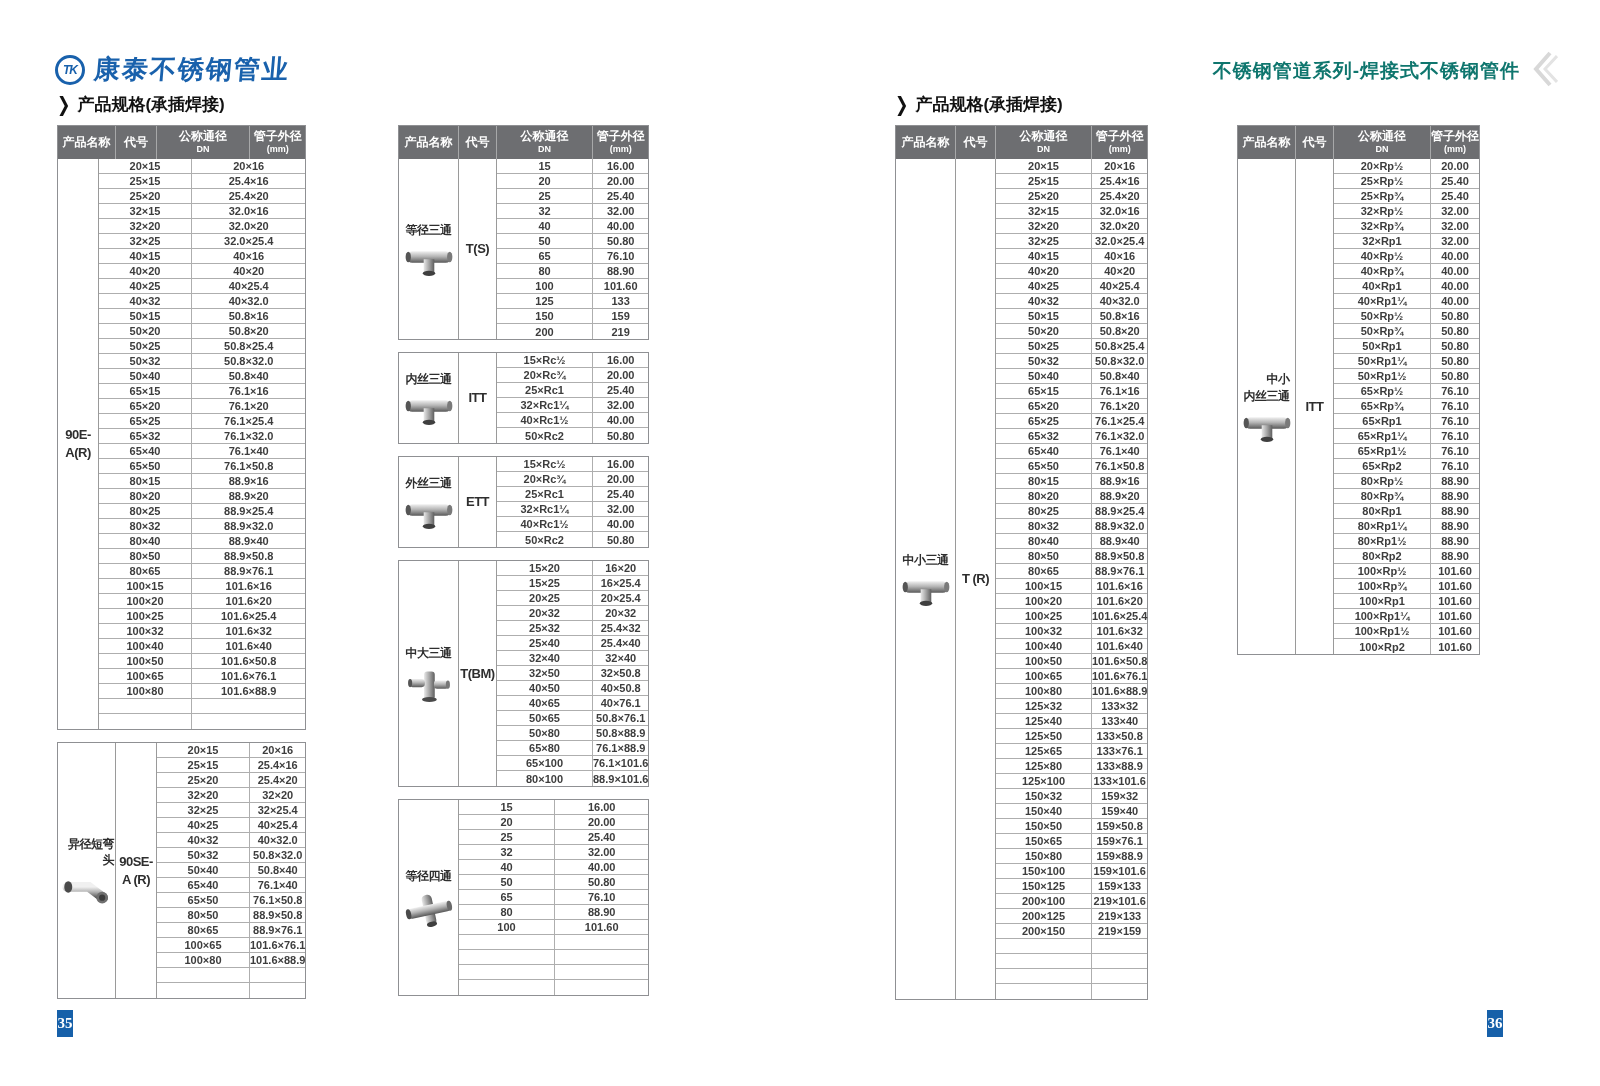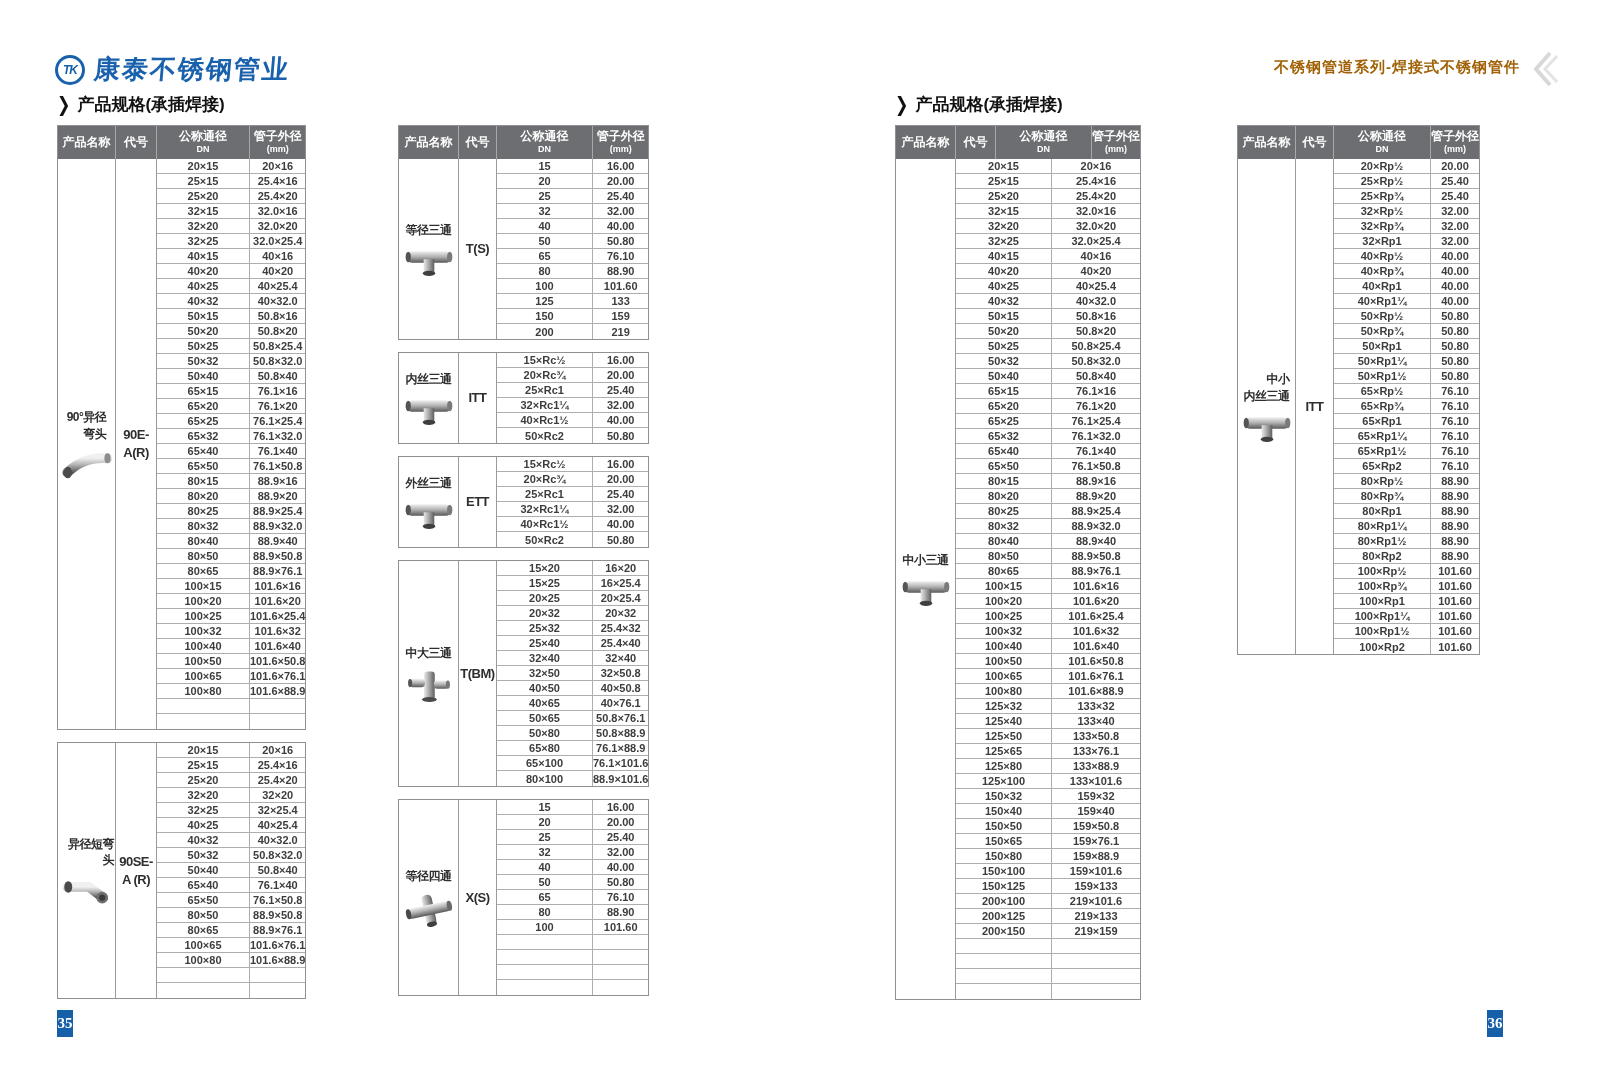--- a/index.html
+++ b/index.html
@@ -4,21 +4,21 @@
 <style>
   * { box-sizing: border-box; margin: 0; padding: 0; }
   html,body { background:#e8e8e8; }
   body { font-family: "Liberation Sans", "DejaVu Sans", sans-serif; }
   .canvas { position:relative; width:1600px; height:1086px; background:#ffffff; overflow:hidden;padding-left:36px; }
 
   
   .logo { position:absolute; left:55px; top:52px; display:flex; align-items:center; gap:9px; }
   .logo-mark { width:30px; height:30px; border:3px solid #1961ac; border-radius:50%; display:flex; align-items:center; justify-content:center; color:#1961ac; font-weight:bold; font-style:italic; font-size:12px; letter-spacing:-1px; }
   .logo-text { color:#1961ac; font-weight:bold; font-size:26px; letter-spacing:2px; transform:skewX(-5deg); }
-  .hdr-right { position:absolute; right:80px; top:58px; font-size:15px; font-weight:bold; color:#a16207; letter-spacing:1px; }
+  .hdr-right { position:absolute; right:80px; top:58px; font-size:19px; font-weight:bold; color:#0f766e; letter-spacing:1px; }
   .hdr-chev { position:absolute; right:42px; top:50px; }
   .sect { position:absolute; top:93px; display:flex; align-items:center; gap:7px; font-size:17px; font-weight:bold; color:#111; }
   .sect .arrow { color:#111; font-size:16px; font-weight:bold; transform:scaleY(1.25); }
   #sectL { left:57px; } #sectR { left:895px; }
 
   
   .tgroup { position:absolute; top:125px; display:flex; flex-direction:column; gap:12px; }
   #gA { left:57px;  --w1:58px; --w2:41px; --w3:93px; --w4:86px; }
   #gB { left:398px; --w1:60px; --w2:38px; --w3:96px; --w4:80px; }
   #gC { left:895px; --w1:60px; --w2:40px; --w3:96px; --w4:84px; }
@@ -96,28 +96,20 @@
           <div class="hc c3">
             <span>公称通径</span>
             <span class="sub">DN</span>
           </div>
           <div class="hc c4">
             <span>管子外径</span>
             <span class="sub">(mm)</span>
           </div>
         </div>
         <div class="tbody">
-          <div class="namecell">
-            <div class="pname">90°异径<br>弯头</div>
-            <div class="picon"><svg viewBox="0 0 56 32" width="50" height="29">
-                <path d="M6 25 Q24 7 51 9" fill="none" stroke="url(#gmv)" stroke-width="11" stroke-linecap="round"></path>
-                <ellipse cx="6.5" cy="25" rx="4.5" ry="6.5" fill="#4a4a4a"></ellipse>
-                <ellipse cx="51" cy="9" rx="3.5" ry="5.5" fill="#8d8d8d"></ellipse>
-              </svg></div>
-          </div>
           <div class="codecell">90E-<br>A(R)</div>
           <div class="rows">
             <div class="row">
               <div class="cdn">20×15</div>
               <div class="cod">20×16</div>
             </div>
             <div class="row">
               <div class="cdn">25×15</div>
               <div class="cod">25.4×16</div>
             </div>
@@ -598,21 +590,20 @@
             <div class="picon"><svg viewBox="0 0 56 40" width="48" height="34">
                 <g transform="rotate(-12 28 20)">
                   <rect x="22" y="2" width="12" height="36" rx="5" fill="url(#gmh)"></rect>
                   <rect x="2" y="14" width="52" height="12" rx="5" fill="url(#gmv)"></rect>
                   <ellipse cx="3.5" cy="20" rx="3" ry="6" fill="#4a4a4a"></ellipse>
                   <ellipse cx="52.5" cy="20" rx="3" ry="6" fill="#6a6a6a"></ellipse>
                   <ellipse cx="28" cy="37" rx="6" ry="3" fill="#3f3f3f"></ellipse>
                 </g>
               </svg></div>
           </div>
-          <div class="codecell">X(S)</div>
           <div class="rows">
             <div class="row">
               <div class="cdn">15</div>
               <div class="cod">16.00</div>
             </div>
             <div class="row">
               <div class="cdn">20</div>
               <div class="cod">20.00</div>
             </div>
             <div class="row">
@@ -681,20 +672,21 @@
           <div class="namecell">
             <div class="pname">中小三通</div>
             <div class="picon"><svg viewBox="0 0 56 34" width="50" height="30">
                 <rect x="3" y="6" width="50" height="13" rx="6" fill="url(#gmv)"></rect>
                 <rect x="22" y="15" width="12" height="17" fill="url(#gmh)"></rect>
                 <ellipse cx="28" cy="31" rx="7" ry="3" fill="#3f3f3f"></ellipse>
                 <ellipse cx="4.5" cy="12.5" rx="3" ry="6" fill="#555"></ellipse>
                 <ellipse cx="51.5" cy="12.5" rx="3" ry="6" fill="#7a7a7a"></ellipse>
               </svg></div>
           </div>
+          <div class="codecell">T (R)</div>
           <div class="rows">
             <div class="row">
               <div class="cdn">20×15</div>
               <div class="cod">20×16</div>
             </div>
             <div class="row">
               <div class="cdn">25×15</div>
               <div class="cod">25.4×16</div>
             </div>
             <div class="row">

